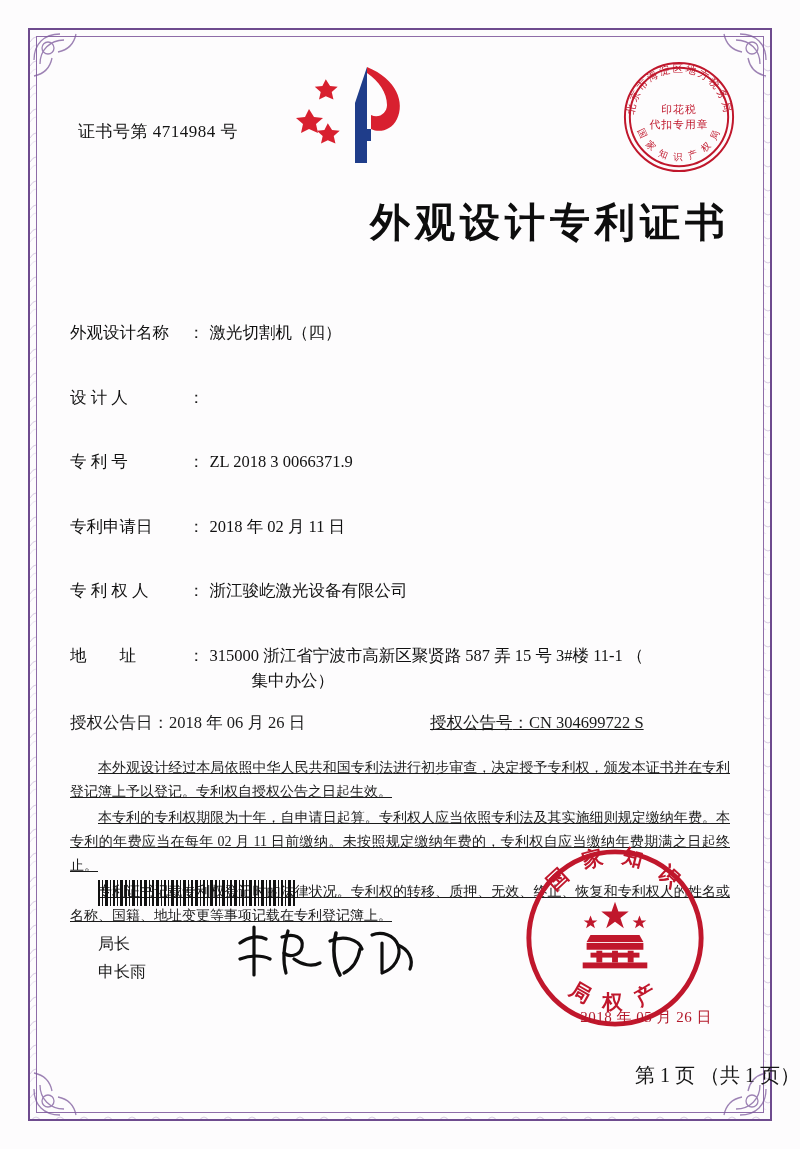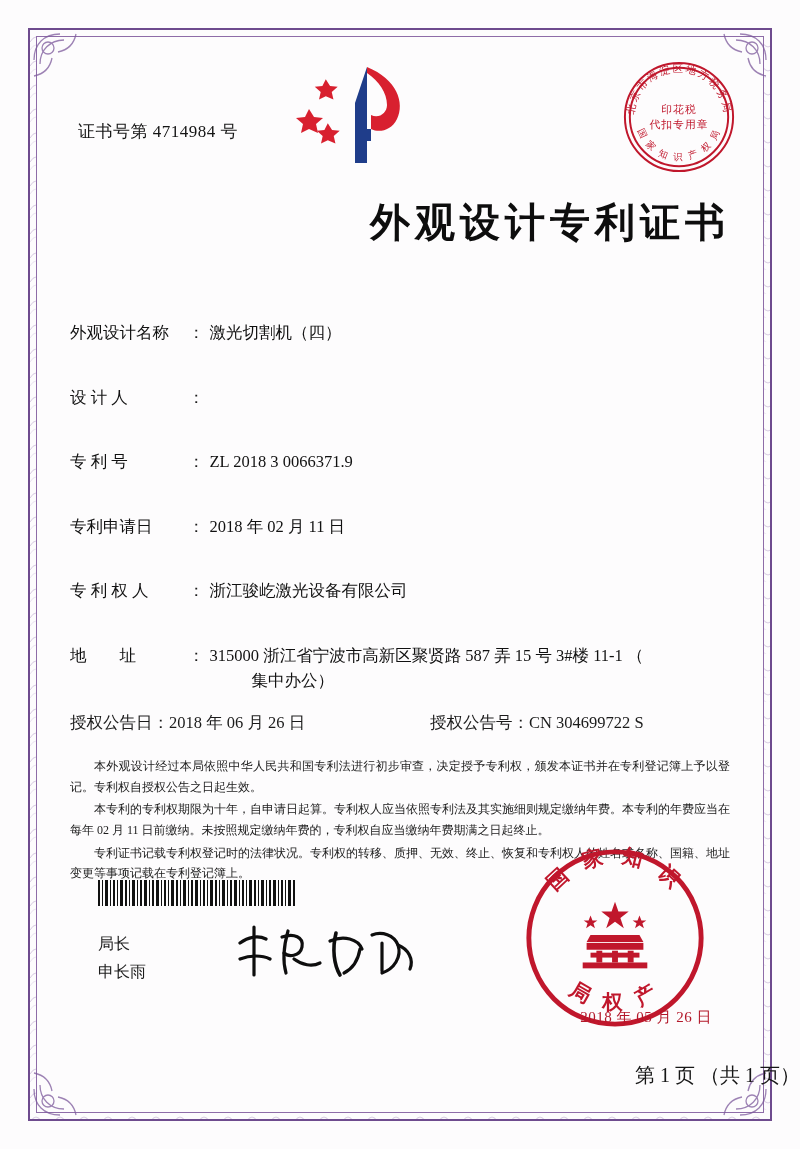--- a/index.html
+++ b/index.html
@@ -133,27 +133,28 @@
     display: block;
     padding-left: 42px;
     margin-top: 9px;
   }
   .row-split {
     display: flex;
     align-items: baseline;
     margin-bottom: 25px;
   }
   .split-left { display: flex; align-items: baseline; width: 360px; }
-  .split-right { display: flex; align-items: center; }
+  .split-right { display: flex; align-items: center; text-decoration: underline; }
 
   .paras {
     margin-top: 22px;
-    font-size: 12px;
+    font-size: 14px;
     line-height: 1.72;
     text-align: justify;
+    text-decoration: underline;
   }
   .paras p {
     margin: 0 0 2px 0;
     text-indent: 2em;
   }
 
   
   .barcode {
     position: absolute;
     left: 98px;

